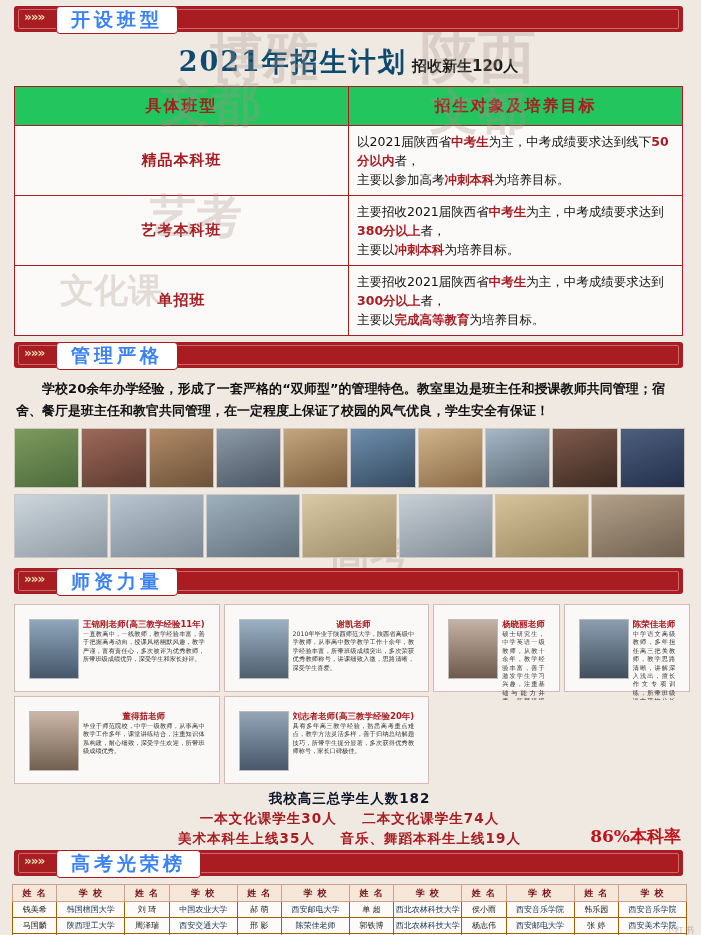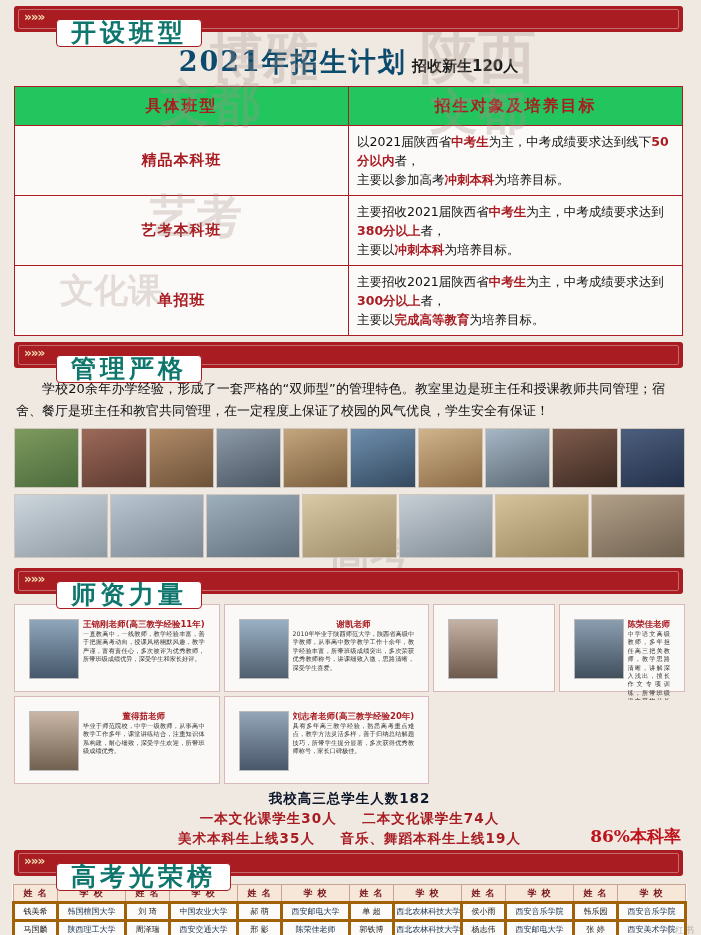--- a/index.html
+++ b/index.html
@@ -44,26 +44,26 @@
   .sec-head .band:after{
     content:"";position:absolute;left:4px;top:3px;right:4px;bottom:3px;
     border:1px solid rgba(255,255,255,.35);border-radius:2px;
   }
   .sec-head .arrows{
     position:absolute;left:10px;top:4px;
     color:#f2d9ae;font-size:12px;letter-spacing:-1px;
     font-weight:bold;
   }
   .sec-head .title{
-    position:absolute;left:42px;top:13px;
+    position:absolute;left:42px;top:0px;
     background:#fff;
-    color:#0f766e;
-    font-family:"DejaVu Serif","Liberation Serif",serif;
-    font-weight:bold;
-    font-size:25px;
+    color:#3b82f6;
+    font-family:"DejaVu Serif","Liberation Serif",serif;
+    font-weight:bold;
+    font-size:19px;
     letter-spacing:4px;
     padding:2px 14px 3px 14px;
     border:1px solid #a81c22;
     border-radius:4px;
     line-height:21px;
   }
 
   
   .plan-wrap{margin:2px 18px 0 14px;}
   .plan-title{
@@ -116,20 +116,21 @@
   table.plan td.desc b{color:#a81c22;}
 
   
   .para{
     margin:6px 36px 4px 16px;
     font-size:13px;
     line-height:22px;
     color:#111;
     text-indent:26px;
     text-align:justify;
+    font-weight:bold;
   }
 
   
   .strip{
     display:flex;
     margin:6px 16px 0 14px;
     gap:2px;
   }
   .strip .ph{
     height:58px;
@@ -207,21 +208,21 @@
   table.roll-t th{
     background:#f6e7d9;
     border:1px solid #c9a38f;
     color:#7a1418;
     font-weight:bold;
     font-size:9px;
     height:14px;
     letter-spacing:1px;
   }
   table.roll-t td{
-    border:3px solid #a16207;
+    border:1px solid #a16207;
     height:13px;
     text-align:center;
     color:#17304f;
     font-size:8px;
     overflow:hidden;
     white-space:nowrap;
   }
   table.roll-t td.nm{width:30px;color:#222;}
 
   .watermark-lr{
@@ -333,20 +334,24 @@
     </div>
     <div class="tcard">
       <div class="tphoto" style="background:linear-gradient(180deg,#9ab0c4,#505f6e);"></div>
       <div class="tinfo">
         <div class="tname">谢凯老师</div>
         <div class="tbio">2010年毕业于陕西师范大学，陕西省高级中学教师，从事高中数学教学工作十余年，教学经验丰富，所带班级成绩突出，多次荣获优秀教师称号，讲课细致入微，思路清晰，深受学生喜爱。</div>
       </div>
     </div>
     <div class="tcard">
       <div class="tphoto" style="background:linear-gradient(180deg,#c4b2a4,#6d5a4d);"></div>
+      <div class="tinfo">
+        <div class="tname">杨晓丽老师</div>
+        <div class="tbio">硕士研究生，中学英语一级教师，从教十余年，教学经验丰富，善于激发学生学习兴趣，注重基础与能力并重，所带班级英语成绩提升显著，多次获得教学质量优秀奖。</div>
+      </div>
     </div>
     <div class="tcard">
       <div class="tphoto" style="background:linear-gradient(180deg,#8b9eb0,#414f5d);"></div>
       <div class="tinfo">
         <div class="tname">陈荣佳老师</div>
         <div class="tbio">中学语文高级教师，多年担任高三把关教师，教学思路清晰，讲解深入浅出，擅长作文专项训练，所带班级语文平均分长期名列前茅。</div>
       </div>
     </div>
     <div class="tcard">
       <div class="tphoto" style="background:linear-gradient(180deg,#c9b6a6,#71604f);"></div>

